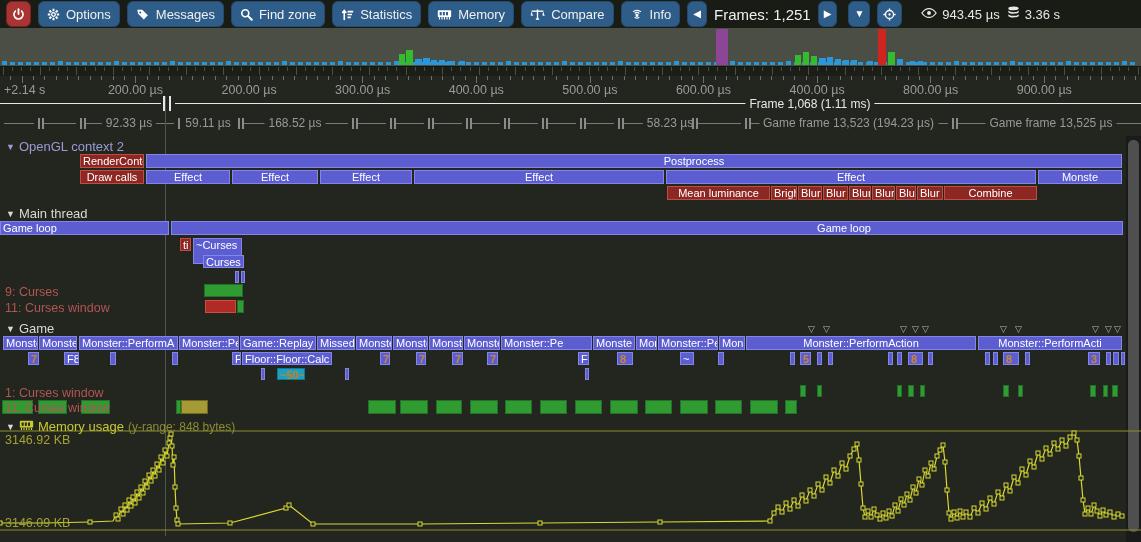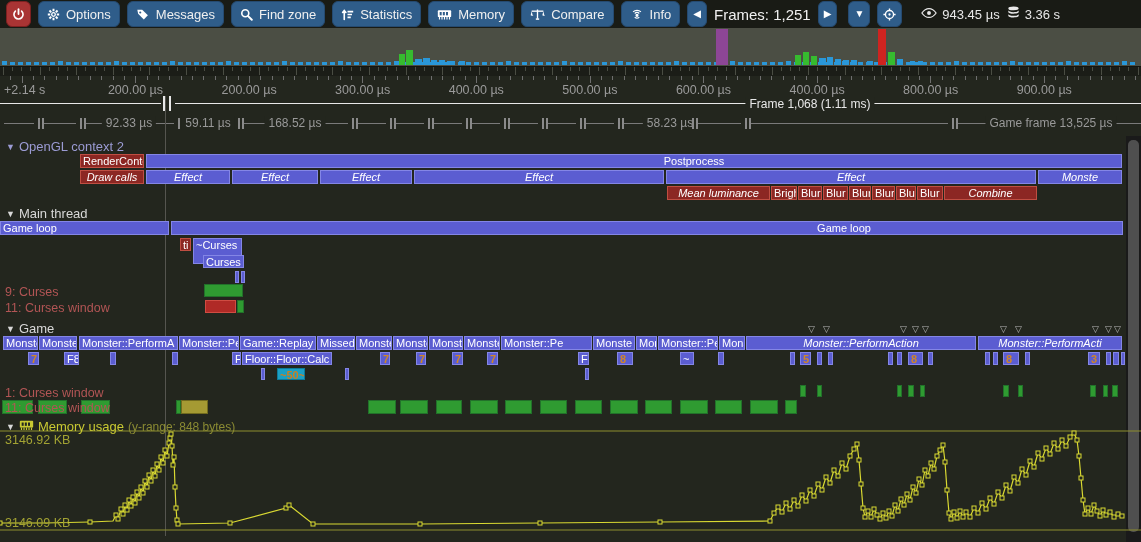--- a/index.html
+++ b/index.html
@@ -31,21 +31,21 @@
   #framerow2{top:112px;height:22px;}
   .fline{position:absolute;height:1px;}
   .fdiv{position:absolute;width:2px;}
   .flbl{position:absolute;transform:translateX(-50%);font-size:12px;white-space:nowrap;background:#23261e;padding:0 4px;}
   
   #timeline{position:absolute;left:0;top:0;width:1141px;height:542px;}
   .vline{position:absolute;width:1px;background:#55554f;z-index:0;}
   .bar{position:absolute;box-sizing:border-box;font-size:11px;line-height:12px;color:#fff;
        overflow:hidden;white-space:nowrap;z-index:2;}
   .bar span{padding:0 2px;display:inline-block;}
-  .bar.c{text-align:center;font-style:italic;}
+  .bar.c{text-align:center;}
   .zone{background:#5b5dd1;border:1px solid #8486e6;}
   .gpu{background:#8c2723;border:1px solid #bf4e42;}
   .red2{background:#b02a26;border:1px solid #d04c42;}
   .green{background:#2f9b31;border:1px solid #22712a;}
   .olive{background:#a59a33;border:1px solid #716a1e;}
   .cyan{background:#1ba0c4;border:1px solid #0e7a99;color:#cf7f1f;font-weight:bold;text-align:center;}
   .num{color:#d0862a;font-weight:bold;}
   .shead{position:absolute;font-size:13px;z-index:3;white-space:nowrap;display:flex;align-items:center;gap:4px;}
   .shead .arr{font-size:9px;}
   .threadlbl{position:absolute;font-size:12.5px;color:#b25555;z-index:4;white-space:nowrap;}
@@ -654,20 +654,21 @@
       <div class="fline" style="left: 652px; top: 11px; width: 36px; background: rgb(122, 122, 122);"></div>
       <div class="fdiv" style="left: 648px; top: 6px; height: 11px; width: 1.5px; background: rgb(138, 138, 138);"></div>
       <div class="fdiv" style="left: 652px; top: 6px; height: 11px; width: 1.5px; background: rgb(138, 138, 138);"></div>
       <div class="flbl" style="left: 670px; top: 4px; color: rgb(153, 153, 153);">58.23 µs</div>
       <div class="fline" style="left: 696px; top: 11px; width: 45px; background: rgb(122, 122, 122);"></div>
       <div class="fdiv" style="left: 692px; top: 6px; height: 11px; width: 1.5px; background: rgb(138, 138, 138);"></div>
       <div class="fdiv" style="left: 696px; top: 6px; height: 11px; width: 1.5px; background: rgb(138, 138, 138);"></div>
       <div class="fline" style="left: 749px; top: 11px; width: 199px; background: rgb(122, 122, 122);"></div>
       <div class="fdiv" style="left: 745px; top: 6px; height: 11px; width: 1.5px; background: rgb(138, 138, 138);"></div>
       <div class="fdiv" style="left: 749px; top: 6px; height: 11px; width: 1.5px; background: rgb(138, 138, 138);"></div>
+      <div class="flbl" style="left: 848.5px; top: 4px; color: rgb(153, 153, 153);">Game frame 13,523 (194.23 µs)</div>
       <div class="fline" style="left: 956px; top: 11px; width: 190px; background: rgb(122, 122, 122);"></div>
       <div class="fdiv" style="left: 952px; top: 6px; height: 11px; width: 1.5px; background: rgb(138, 138, 138);"></div>
       <div class="fdiv" style="left: 956px; top: 6px; height: 11px; width: 1.5px; background: rgb(138, 138, 138);"></div>
       <div class="flbl" style="left: 1051px; top: 4px; color: rgb(153, 153, 153);">Game frame 13,525 µs</div>
     </div>
 
   <div id="timeline">
     <div class="vline" style="left:165px;top:96px;height:440px;"></div>
 
     <div class="shead" style="left:6px;top:139px;color:#9b9bd4;">

